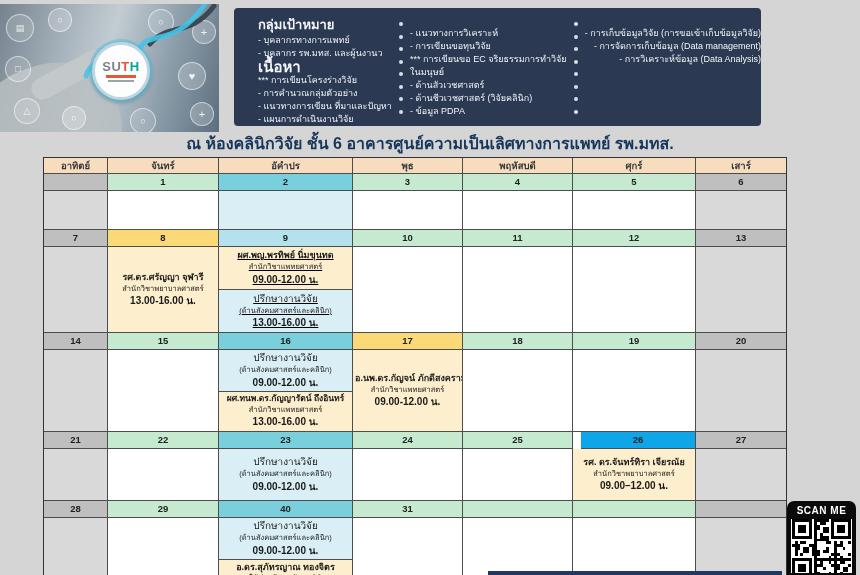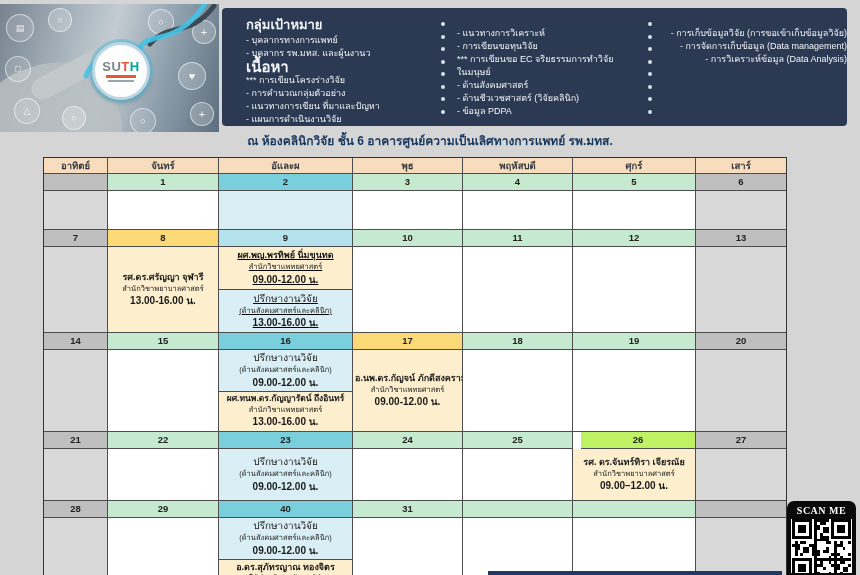--- a/index.html
+++ b/index.html
@@ -33,36 +33,36 @@
         border-radius:50%;border:3px solid #bcd6e2;box-shadow:0 0 0 3px rgba(90,190,220,.55),0 2px 5px rgba(0,0,0,.35);
         display:flex;flex-direction:column;align-items:center;justify-content:center;}
   .lens .suth{font-weight:bold;font-size:13px;letter-spacing:.5px;line-height:13px;}
   .lens .suth .t1{color:#7b8388;}
   .lens .suth .t2{color:#e05a3a;}
   .lens .suth .t3{color:#00a79d;}
   .lens .subbar{width:30px;height:3px;background:#e05a3a;margin-top:2px;}
   .lens .subbar2{width:26px;height:2px;background:#9aa4a9;margin-top:2px;}
 
   
-  .panel{position:absolute;left:222px;top:8px;width:625px;height:118px;background:#2b3a52;
+  .panel{position:absolute;left:234px;top:8px;width:527px;height:118px;background:#2b3a52;
          border-radius:4px;display:flex;color:#f2f5f9;}
   .bcol{padding-top:8px;}
   .bcol0{width:190px;padding-left:24px;}
   .bcol1{width:185px;padding-top:19px;}
   .bcol2{width:190px;padding-top:19px;text-align:right;}
   .bline{font-size:9px;line-height:13px;white-space:nowrap;}
   .bline.title{font-size:13px;font-weight:bold;line-height:18px;}
   .bline.title2{font-size:15px;font-weight:bold;line-height:14px;}
   .dotcol{width:28px;display:flex;flex-direction:column;align-items:center;
           justify-content:space-between;padding:14px 0 12px 0;}
   .dot{width:4px;height:4px;border-radius:50%;background:#d9dee6;}
 
   
   .venue-title{position:absolute;left:0;top:131px;width:860px;text-align:center;
-               font-size:12px;font-weight:bold;color:#16365c;}
+               font-size:16px;font-weight:bold;color:#16365c;}
 
   
   .calendar{position:absolute;left:43px;top:157px;width:742px;height:418px;
             border:1px solid #333;box-sizing:content-box;background:#fff;overflow:hidden;}
   .cal-row{display:grid;grid-template-columns:64px 111px 134px 110px 110px 123px 90px;}
   .cal-head-cell{background:#f8dcbe;border-right:1px solid #4d4d4d;border-bottom:1px solid #4d4d4d;
                  font-size:9.5px;font-weight:bold;color:#33373d;text-align:center;line-height:15px;height:15px;}
   .cal-row > :last-child{border-right:none;}
   .cal-cell{border-right:1px solid #4d4d4d;border-bottom:1px solid #4d4d4d;
             display:flex;flex-direction:column;overflow:hidden;}
@@ -77,21 +77,21 @@
   .event-line.b{font-weight:bold;}
   .w2{height:56px;} .w3{height:103px;} .w4{height:99px;} .w5{height:69px;} .w6{height:75px;}
 
   
   .footer-bar{position:absolute;left:488px;top:571px;width:294px;height:4px;background:#1f3864;}
 
   
   .scanme{position:absolute;left:787px;top:501px;width:69px;height:74px;background:#0a0a0a;
           border-radius:7px 7px 0 0;padding:2px;box-sizing:border-box;}
   .scanme-label{color:#fff;font-size:10px;font-weight:bold;text-align:center;
-                letter-spacing:.5px;line-height:16px;height:16px;font-family:Liberation Serif, serif;}
+                letter-spacing:.5px;line-height:16px;height:16px;}
   .qr{background:#fff;width:61px;height:54px;margin:0 auto;overflow:hidden;
       display:flex;justify-content:center;}
 </style>
 </head>
 <body>
 
 <div class="page">
 
   <div class="photo">
     <div class="hand1"></div>
@@ -139,21 +139,21 @@
         <div class="dot"></div>
         <div class="dot"></div>
         <div class="dot"></div>
         <div class="dot"></div>
       </div>
     <div class="bcol bcol1" id="bcol1">
         <div class="bline">- แนวทางการวิเคราะห์</div>
         <div class="bline">- การเขียนขอทุนวิจัย</div>
         <div class="bline">*** การเขียนขอ EC จริยธรรมการทำวิจัย</div>
         <div class="bline">ในมนุษย์</div>
-        <div class="bline">- ด้านสังคมศาสตร์</div>
+        <div class="bline">- ด้านสัวเวชศาสตร์</div>
         <div class="bline">- ด้านชีวเวชศาสตร์ (วิจัยคลินิก)</div>
         <div class="bline">- ข้อมูล PDPA</div>
       </div>
     <div class="dotcol" id="dots1">
         <div class="dot"></div>
         <div class="dot"></div>
         <div class="dot"></div>
         <div class="dot"></div>
         <div class="dot"></div>
         <div class="dot"></div>
@@ -166,21 +166,21 @@
         <div class="bline">- การวิเคราะห์ข้อมูล (Data Analysis)</div>
       </div>
   </div>
 
   <div class="venue-title">ณ ห้องคลินิกวิจัย ชั้น 6 อาคารศูนย์ความเป็นเลิศทางการแพทย์ รพ.มทส.</div>
 
   <div class="calendar" id="calendar">
       <div class="cal-row">
         <div class="cal-head-cell">อาทิตย์</div>
         <div class="cal-head-cell">จันทร์</div>
-        <div class="cal-head-cell">อัและผ</div>
+        <div class="cal-head-cell">อัคำปร</div>
         <div class="cal-head-cell">พุธ</div>
         <div class="cal-head-cell">พฤหัสบดี</div>
         <div class="cal-head-cell">ศุกร์</div>
         <div class="cal-head-cell">เสาร์</div>
       </div>
       <div class="cal-row w2">
         <div class="cal-cell">
           <div class="date-strip" style="background: rgb(191, 191, 191);"></div>
           <div class="cell-body" style="background: rgb(217, 217, 217);"></div>
         </div>
@@ -324,21 +324,21 @@
         </div>
         <div class="cal-cell">
           <div class="date-strip" style="background: rgb(198, 234, 208);">24</div>
           <div class="cell-body" style="background: rgb(255, 255, 255);"></div>
         </div>
         <div class="cal-cell">
           <div class="date-strip" style="background: rgb(198, 234, 208);">25</div>
           <div class="cell-body" style="background: rgb(255, 255, 255);"></div>
         </div>
         <div class="cal-cell">
-          <div class="date-strip" style="background: #bef264; margin-left: 8px;">26</div>
+          <div class="date-strip" style="background: #0ea5e9; margin-left: 8px;">26</div>
           <div class="cell-body" style="background: rgb(253, 238, 205);">
             <div class="event-block" style="background: rgb(253, 238, 205);">
               <div class="event-line b" style="font-size: 9px;">รศ. ดร.จันทร์ทิรา เจียรณัย</div>
               <div class="event-line" style="font-size: 7.5px;">สำนักวิชาพยาบาลศาสตร์</div>
               <div class="event-line b">09.00–12.00 น.</div>
             </div>
           </div>
         </div>
         <div class="cal-cell">
           <div class="date-strip" style="background: rgb(191, 191, 191);">27</div>

